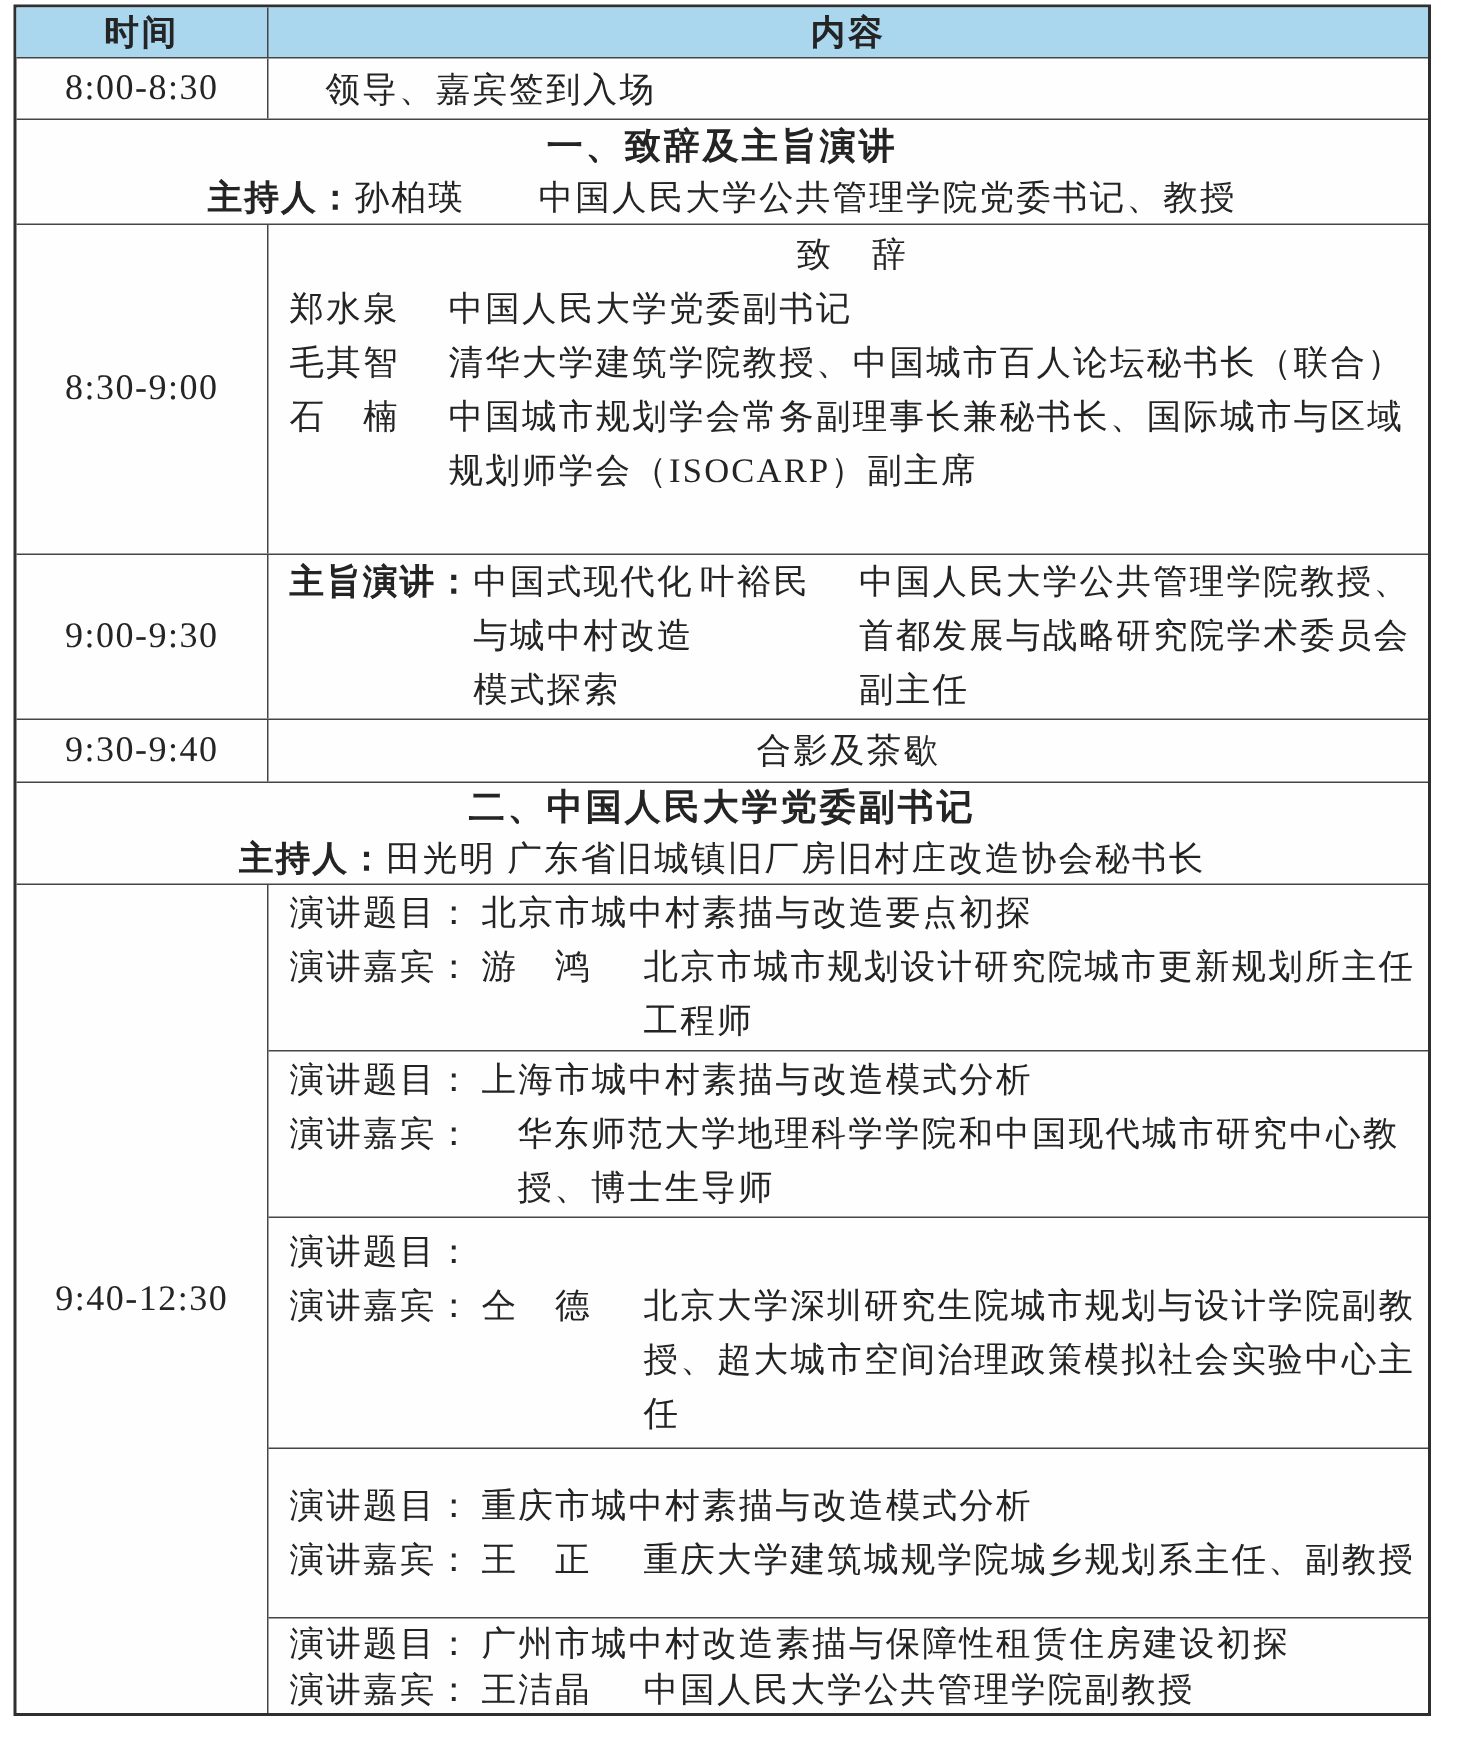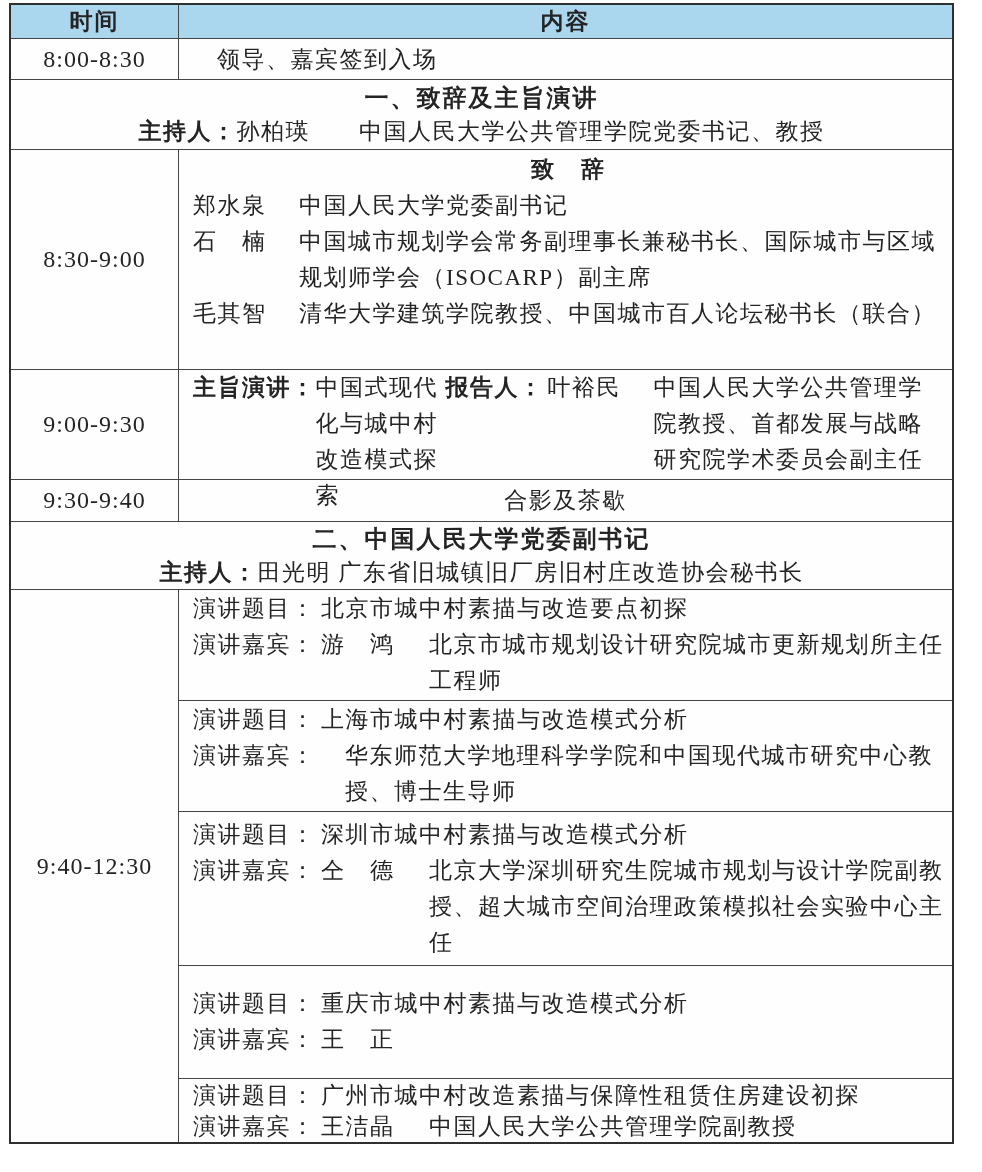--- a/index.html
+++ b/index.html
@@ -53,21 +53,21 @@
   .section-title{
     font-size:24px; font-weight:bold; letter-spacing:2px; line-height:34px;
   }
   .section-host{ font-size:23px; letter-spacing:1.5px; line-height:34px; }
   .section-host b{ letter-spacing:1.5px; }
   
   .speech-row{ height:220px; }
   .speech-row .content-cell{
     padding:2px 8px 0 14px; font-size:23px; letter-spacing:1.5px; line-height:36px;
   }
-  .cell-heading{ text-align:center; font-weight:bold; letter-spacing:2px; }
+  .cell-heading{ text-align:center; font-weight:normal; letter-spacing:2px; }
   .speaker{ display:flex; }
   .speaker-name{ flex:0 0 80px; white-space:pre; }
   .speaker-desc{ flex:1; margin-left:26px; }
   
   .keynote-row{ height:110px; }
   .keynote-row .content-cell{
     display:flex; flex-direction:row; justify-content:center;
     padding:0 8px 0 14px; font-size:23px; letter-spacing:1.5px; line-height:36px;
   }
   .kline{ display:flex; }
@@ -116,39 +116,38 @@
 
   <div class="row speech-row">
     <div class="time-cell">8:30-9:00</div>
     <div class="content-cell">
       <div class="cell-heading">致　辞</div>
       <div class="speaker">
         <span class="speaker-name">郑水泉</span>
         <span class="speaker-desc">中国人民大学党委副书记</span>
       </div>
       <div class="speaker">
+        <span class="speaker-name">毛其智</span>
+        <span class="speaker-desc">清华大学建筑学院教授、中国城市百人论坛秘书长（联合）</span>
+      </div>
+      <div class="speaker">
         <span class="speaker-name">石　楠</span>
         <span class="speaker-desc">中国城市规划学会常务副理事长兼秘书长、国际城市与区域规划师学会（ISOCARP）副主席</span>
-      </div>
-      <div class="speaker">
-        <span class="speaker-name">毛其智</span>
-        <span class="speaker-desc">清华大学建筑学院教授、中国城市百人论坛秘书长（联合）</span>
       </div>
     </div>
   </div>
 
   <div class="row keynote-row">
     <div class="time-cell">9:00-9:30</div>
     <div class="content-cell">
       <div class="kline">
         <b class="klabel">主旨演讲：</b>
         <span class="ktitle">中国式现代化与城中村改造模式探索</span>
       </div>
       <div class="kline">
-        <b class="klabel">报告人：</b>
         <span class="kname">叶裕民</span>
         <span class="kdesc">中国人民大学公共管理学院教授、首都发展与战略研究院学术委员会副主任</span>
       </div>
     </div>
   </div>
 
   <div class="row break-row">
     <div class="time-cell">9:30-9:40</div>
     <div class="content-cell">合影及茶歇</div>
   </div>
@@ -181,37 +180,37 @@
         </div>
         <div class="trow">
           <span class="tlabel">演讲嘉宾：</span>
           <span class="tdesc">华东师范大学地理科学学院和中国现代城市研究中心教授、博士生导师</span>
         </div>
       </div>
 
       <div class="talk talk-3">
         <div class="trow">
           <span class="tlabel">演讲题目：</span>
-          <span class="ttitle">深圳市城中村素描与改造模式分析</span>
         </div>
         <div class="trow">
           <span class="tlabel">演讲嘉宾：</span>
           <span class="tname">仝　德</span>
           <span class="tdesc">北京大学深圳研究生院城市规划与设计学院副教授、超大城市空间治理政策模拟社会实验中心主任</span>
         </div>
       </div>
 
       <div class="talk talk-4">
         <div class="trow">
           <span class="tlabel">演讲题目：</span>
           <span class="ttitle">重庆市城中村素描与改造模式分析</span>
         </div>
         <div class="trow">
           <span class="tlabel">演讲嘉宾：</span>
           <span class="tname">王　正</span>
+          <span class="tdesc">重庆大学建筑城规学院城乡规划系主任、副教授</span>
         </div>
       </div>
 
       <div class="talk talk-5">
         <div class="trow">
           <span class="tlabel">演讲题目：</span>
           <span class="ttitle">广州市城中村改造素描与保障性租赁住房建设初探</span>
         </div>
         <div class="trow">
           <span class="tlabel">演讲嘉宾：</span>

